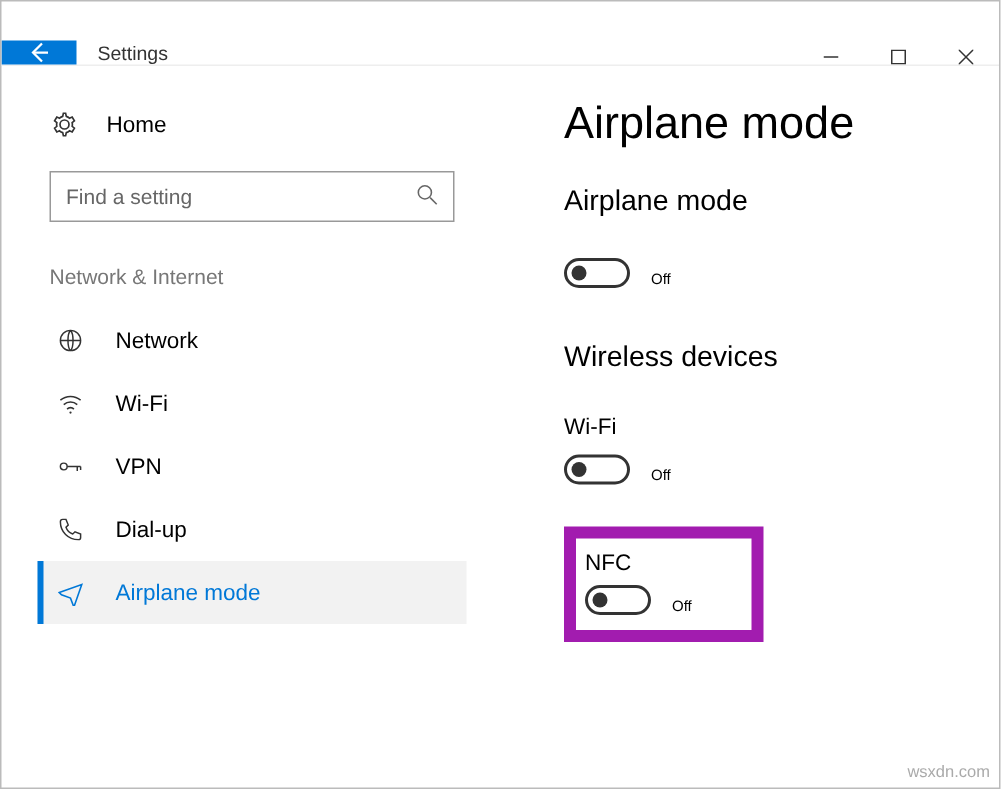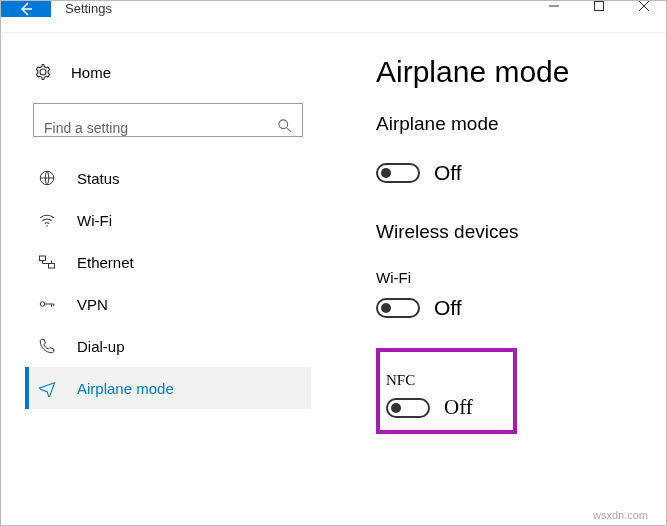--- a/index.html
+++ b/index.html
@@ -8,23 +8,23 @@
       font-size: 14px;
       color: #000;
       background: #fff;
       width: 667px;
       height: 526px;
       overflow: hidden;
       border: 1px solid #bbb;
       position: relative;
     }
     .titlebar {
-      height: 32px;
-      display: flex;
-      align-items: flex-start;
+      height: 43px;
+      display: flex;
+      align-items: flex-end;
       border-bottom: 1px solid #eee;
     }
     .back-btn {
       width: 50px;
       background: #0078d7;
       color: #fff;
       display: flex;
       align-items: center;
       justify-content: center;
       cursor: pointer;
@@ -62,21 +62,21 @@
       align-items: center;
       gap: 18px;
       padding: 6px 8px 16px 8px;
       font-size: 15px;
     }
     .search-box {
       margin: 6px 8px 20px 8px;
       border: 1.5px solid #999;
       height: 34px;
       display: flex;
-      align-items: flex-end;
+      align-items: center;
       padding: 0 10px;
       color: #666;
       justify-content: space-between;
     }
     .section-label {
       padding: 8px 8px 14px 8px;
       color: #777;
       font-size: 14px;
     }
     .nav-item {
@@ -111,24 +111,24 @@
       font-size: 19px;
       font-weight: 400;
       margin-bottom: 26px;
     }
     .sub-title.small {
       margin-bottom: 10px;
       font-size: 15px;
     }
     .toggle-row {
       display: flex;
-      align-items: center;
+      align-items: flex-end;
       gap: 14px;
       margin-bottom: 28px;
-      font-size: 21px;
+      font-size: 10px;
     }
     .toggle {
       width: 44px;
       height: 20px;
       border-radius: 10px;
       border: 2px solid #333;
       position: relative;
       cursor: pointer;
     }
     .toggle .knob {
@@ -146,32 +146,31 @@
     }
     .toggle.on .knob {
       background: #fff;
       left: auto;
       right: 3px;
     }
     .wireless-section {
       margin-top: 36px;
     }
     .nfc-highlight {
-      border: 4px solid #a21caf;
-      padding: 20px 40px 4px 6px;
+      border: 8px solid #a21caf;
+      padding: 8px 40px 4px 6px;
       display: inline-block;
-      font-family: Liberation Serif, serif;
     }
     .nfc-highlight .toggle-row {
       margin-bottom: 6px;
     }
     .watermark {
       position: absolute;
       bottom: 4px;
-      right: 18px;
+      right: 6px;
       font-size: 11px;
       color: #aaa;
     }
   </style>
 </head>
 <body>
 
 <div class="titlebar">
   <div class="back-btn">
     <svg width="16" height="16" viewBox="0 0 16 16">
@@ -213,51 +212,42 @@
     <div class="search-box">
       <span>Find a setting</span>
       <span>
         <svg width="14" height="14" viewBox="0 0 16 16">
             <circle cx="6" cy="6" r="5" stroke="#666" stroke-width="1.2" fill="none"></circle>
             <path d="M10 10 L15 15" stroke="#666" stroke-width="1.2"></path>
           </svg>
       </span>
     </div>
 
+    <div class="section-label">Network &amp; Internet</div>
 
     <div class="nav-item">
       <span class="nav-icon">
         <svg width="18" height="18" viewBox="0 0 24 24">
             <circle cx="12" cy="12" r="9" stroke="#333" fill="none" stroke-width="1.3"></circle>
             <path d="M3 12h18M12 3c3 3 3 15 0 18M12 3c-3 3-3 15 0 18" stroke="#333" fill="none" stroke-width="1.3"></path>
           </svg>
       </span>
-      <span>Status</span>
+      <span>Network</span>
     </div>
 
     <div class="nav-item">
       <span class="nav-icon">
         <svg width="18" height="18" viewBox="0 0 24 24">
             <path d="M3 9a14 14 0 0118 0M6 13a9 9 0 0112 0M9 17a4 4 0 016 0" stroke="#333" fill="none" stroke-width="1.4"></path>
             <circle cx="12" cy="20" r="1" fill="#333"></circle>
           </svg>
       </span>
       <span>Wi-Fi</span>
     </div>
 
-    <div class="nav-item">
-      <span class="nav-icon">
-        <svg width="18" height="18" viewBox="0 0 24 24">
-            <rect x="2" y="4" width="8" height="6" stroke="#333" fill="none" stroke-width="1.3"></rect>
-            <rect x="14" y="14" width="8" height="6" stroke="#333" fill="none" stroke-width="1.3"></rect>
-            <path d="M6 10v4h12v-4" stroke="#333" fill="none" stroke-width="1.3"></path>
-          </svg>
-      </span>
-      <span>Ethernet</span>
-    </div>
 
     <div class="nav-item">
       <span class="nav-icon">
         <svg width="18" height="18" viewBox="0 0 24 24">
             <circle cx="6" cy="12" r="3" stroke="#333" fill="none" stroke-width="1.3"></circle>
             <path d="M9 12h12M18 12v4M21 12v3" stroke="#333" fill="none" stroke-width="1.3"></path>
           </svg>
       </span>
       <span>VPN</span>
     </div>

